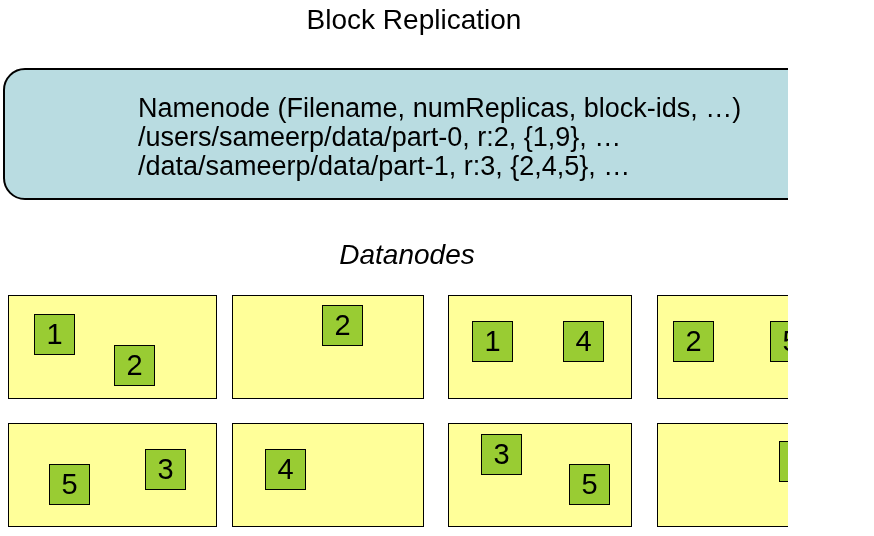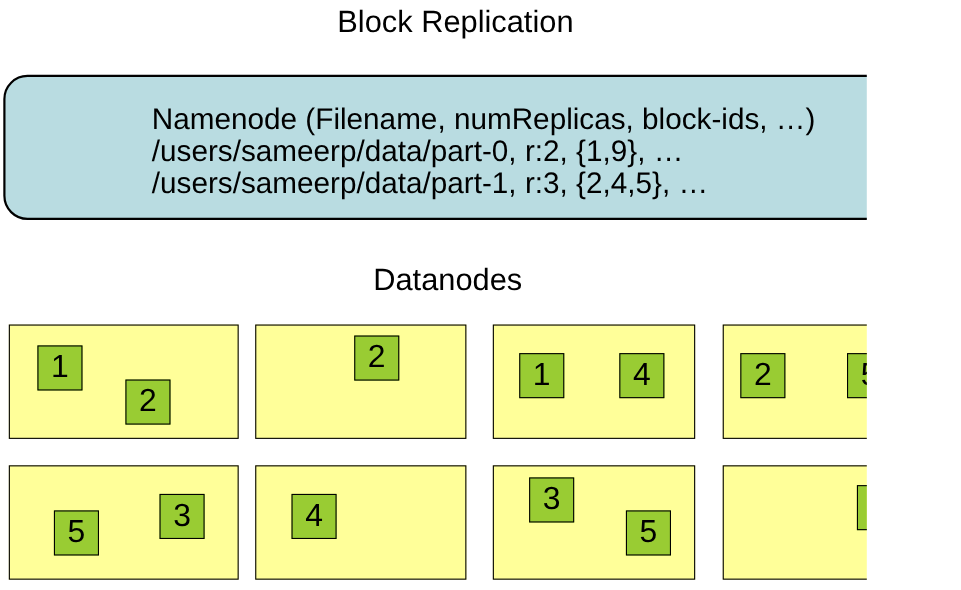--- a/index.html
+++ b/index.html
@@ -25,20 +25,21 @@
     line-height: 30px;
     white-space: nowrap;
   }
   .title-heading {
     top: 5px;
     text-indent: 40px;
   }
   .datanodes-heading {
     top: 240px;
     text-indent: 26px;
+    font-style: italic;
   }
   .namenode-box {
     position: absolute;
     left: 3px;
     top: 68px;
     width: 865px;
     height: 132px;
     background: var(--namenode-fill, #B9DCE1);
     border: 2px solid var(--outline, #000000);
     border-radius: 22px;
@@ -76,21 +77,21 @@
 <body>
 
 <div class="stage">
 
   <div class="heading title-heading">Block Replication</div>
 
   <div class="namenode-box">
     <div class="namenode-text">
       <div>Namenode (Filename, numReplicas, block-ids, …)</div>
       <div>/users/sameerp/data/part-0, r:2, {1,9}, …</div>
-      <div>/users/sameerp/data/part-1, r:3, {2,4,5}, …</div>
+      <div>/data/sameerp/data/part-1, r:3, {2,4,5}, …</div>
     </div>
   </div>
 
   <div class="heading datanodes-heading">Datanodes</div>
 
   <div>
       <div class="datanode" style="left: 8px; top: 295px; width: 209px; height: 104px;">
 
   <div class="block" style="left: 25px; top: 18px;">
       <span>1</span>

